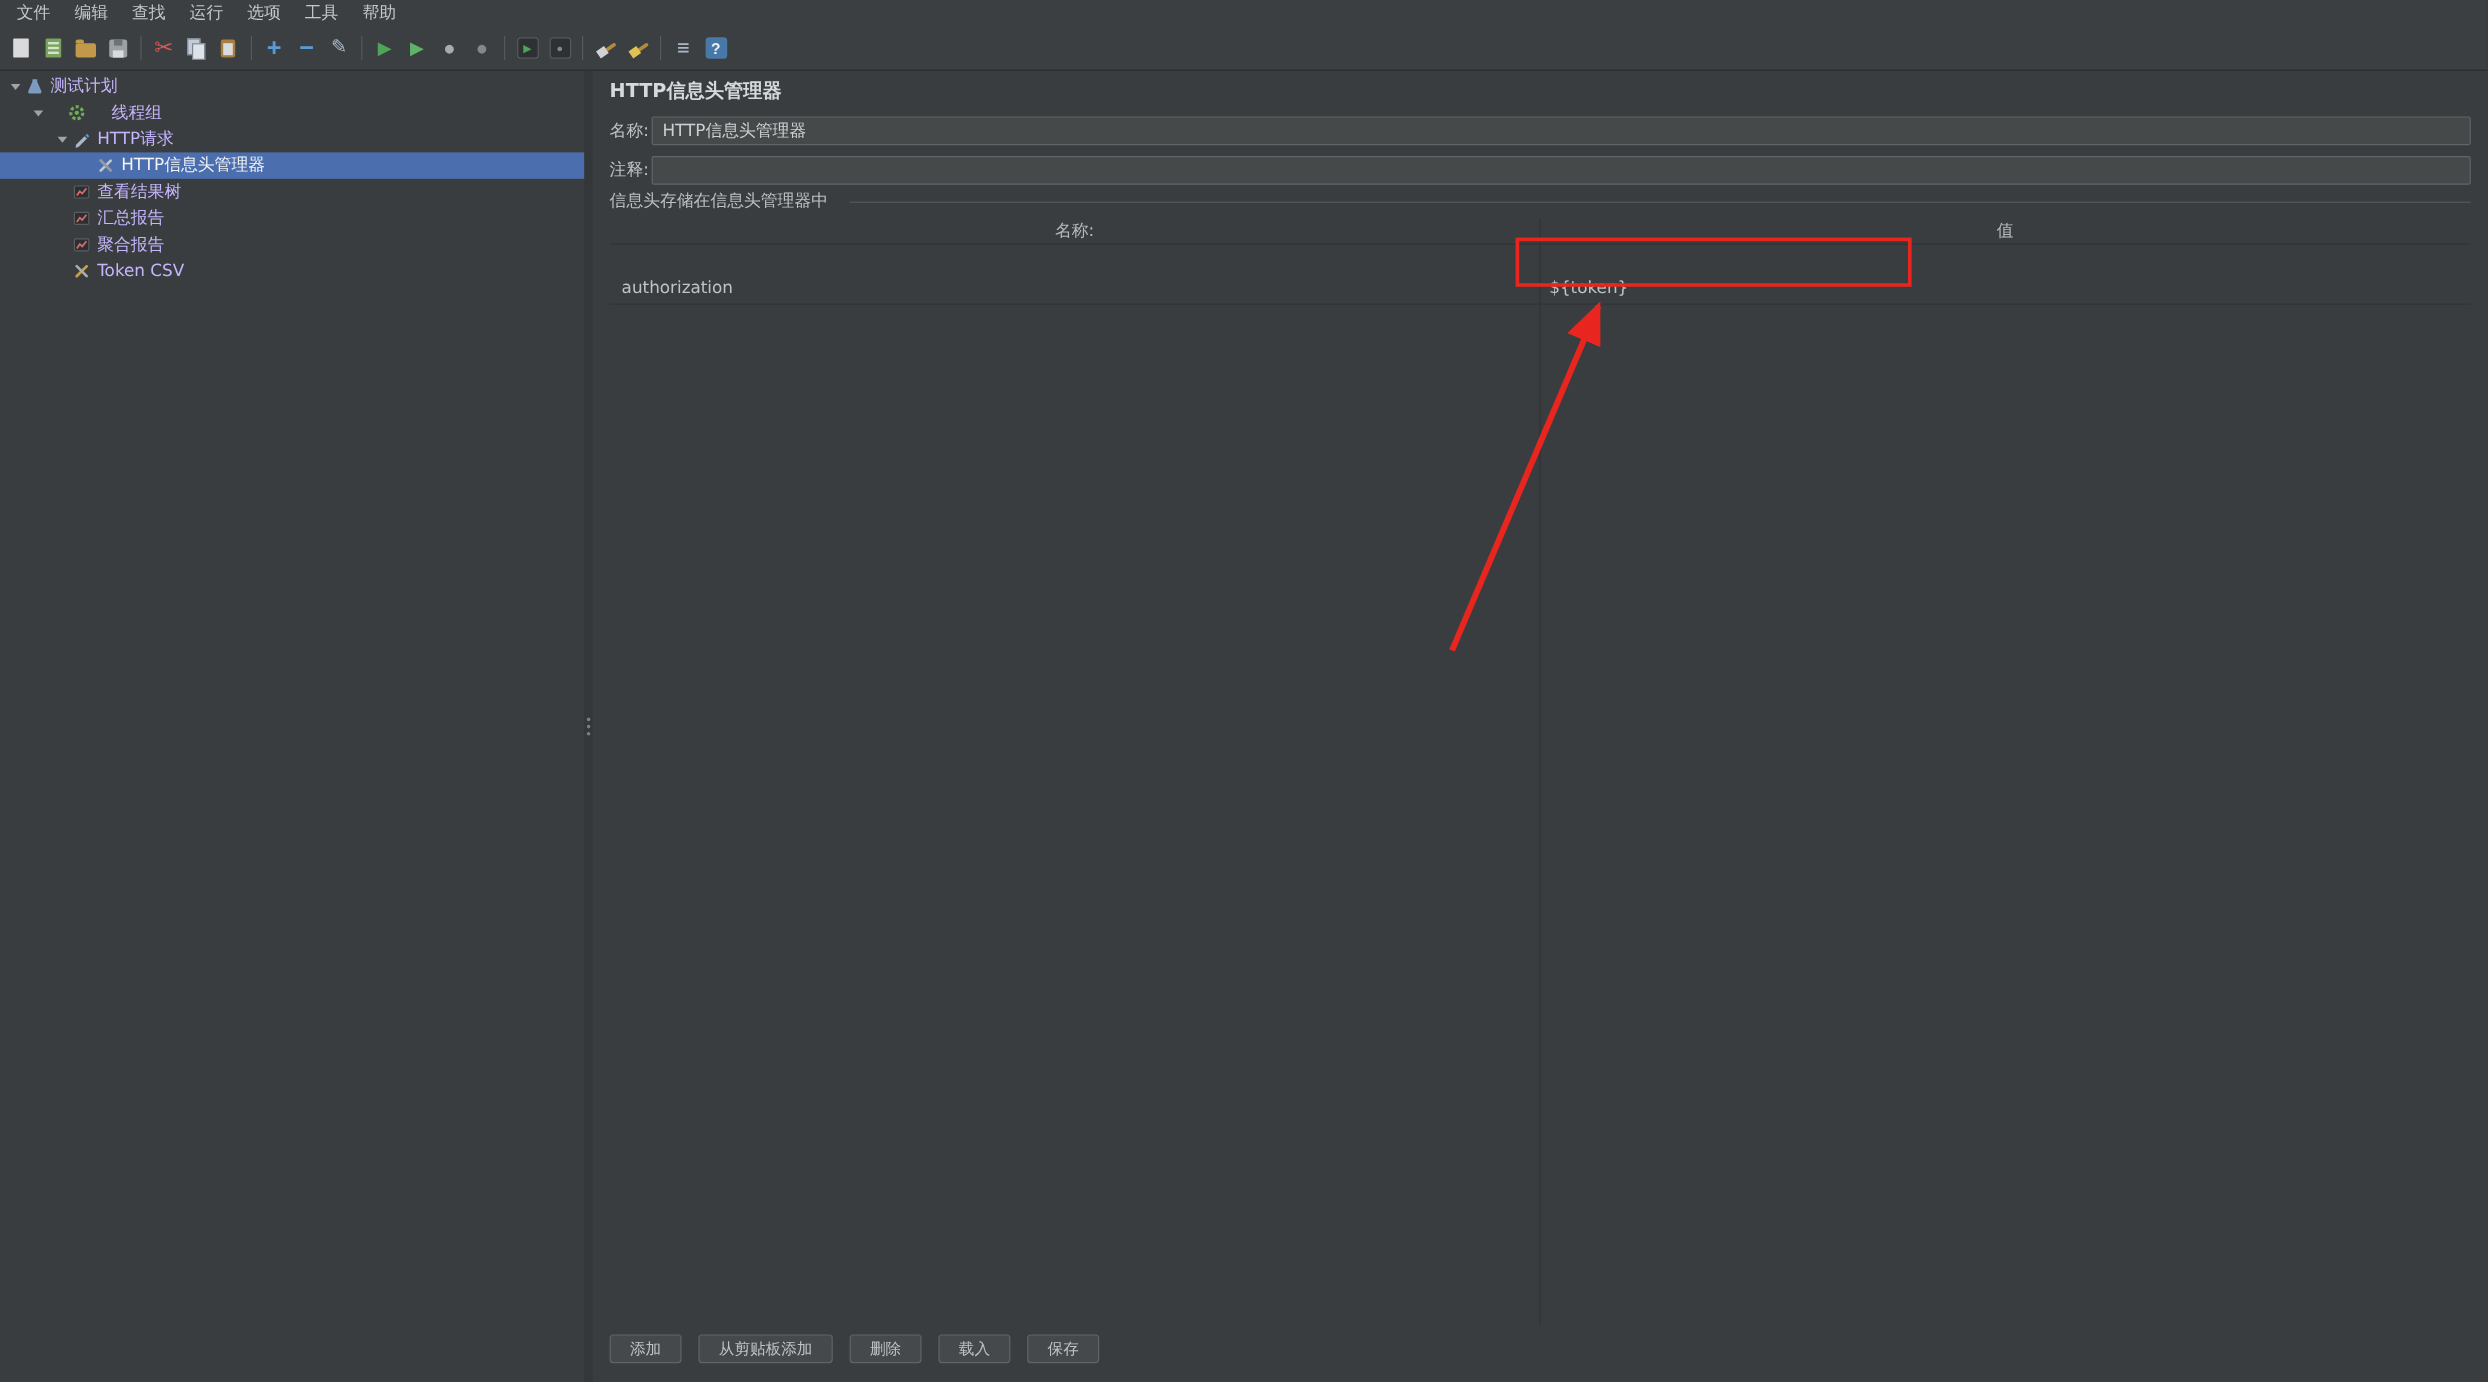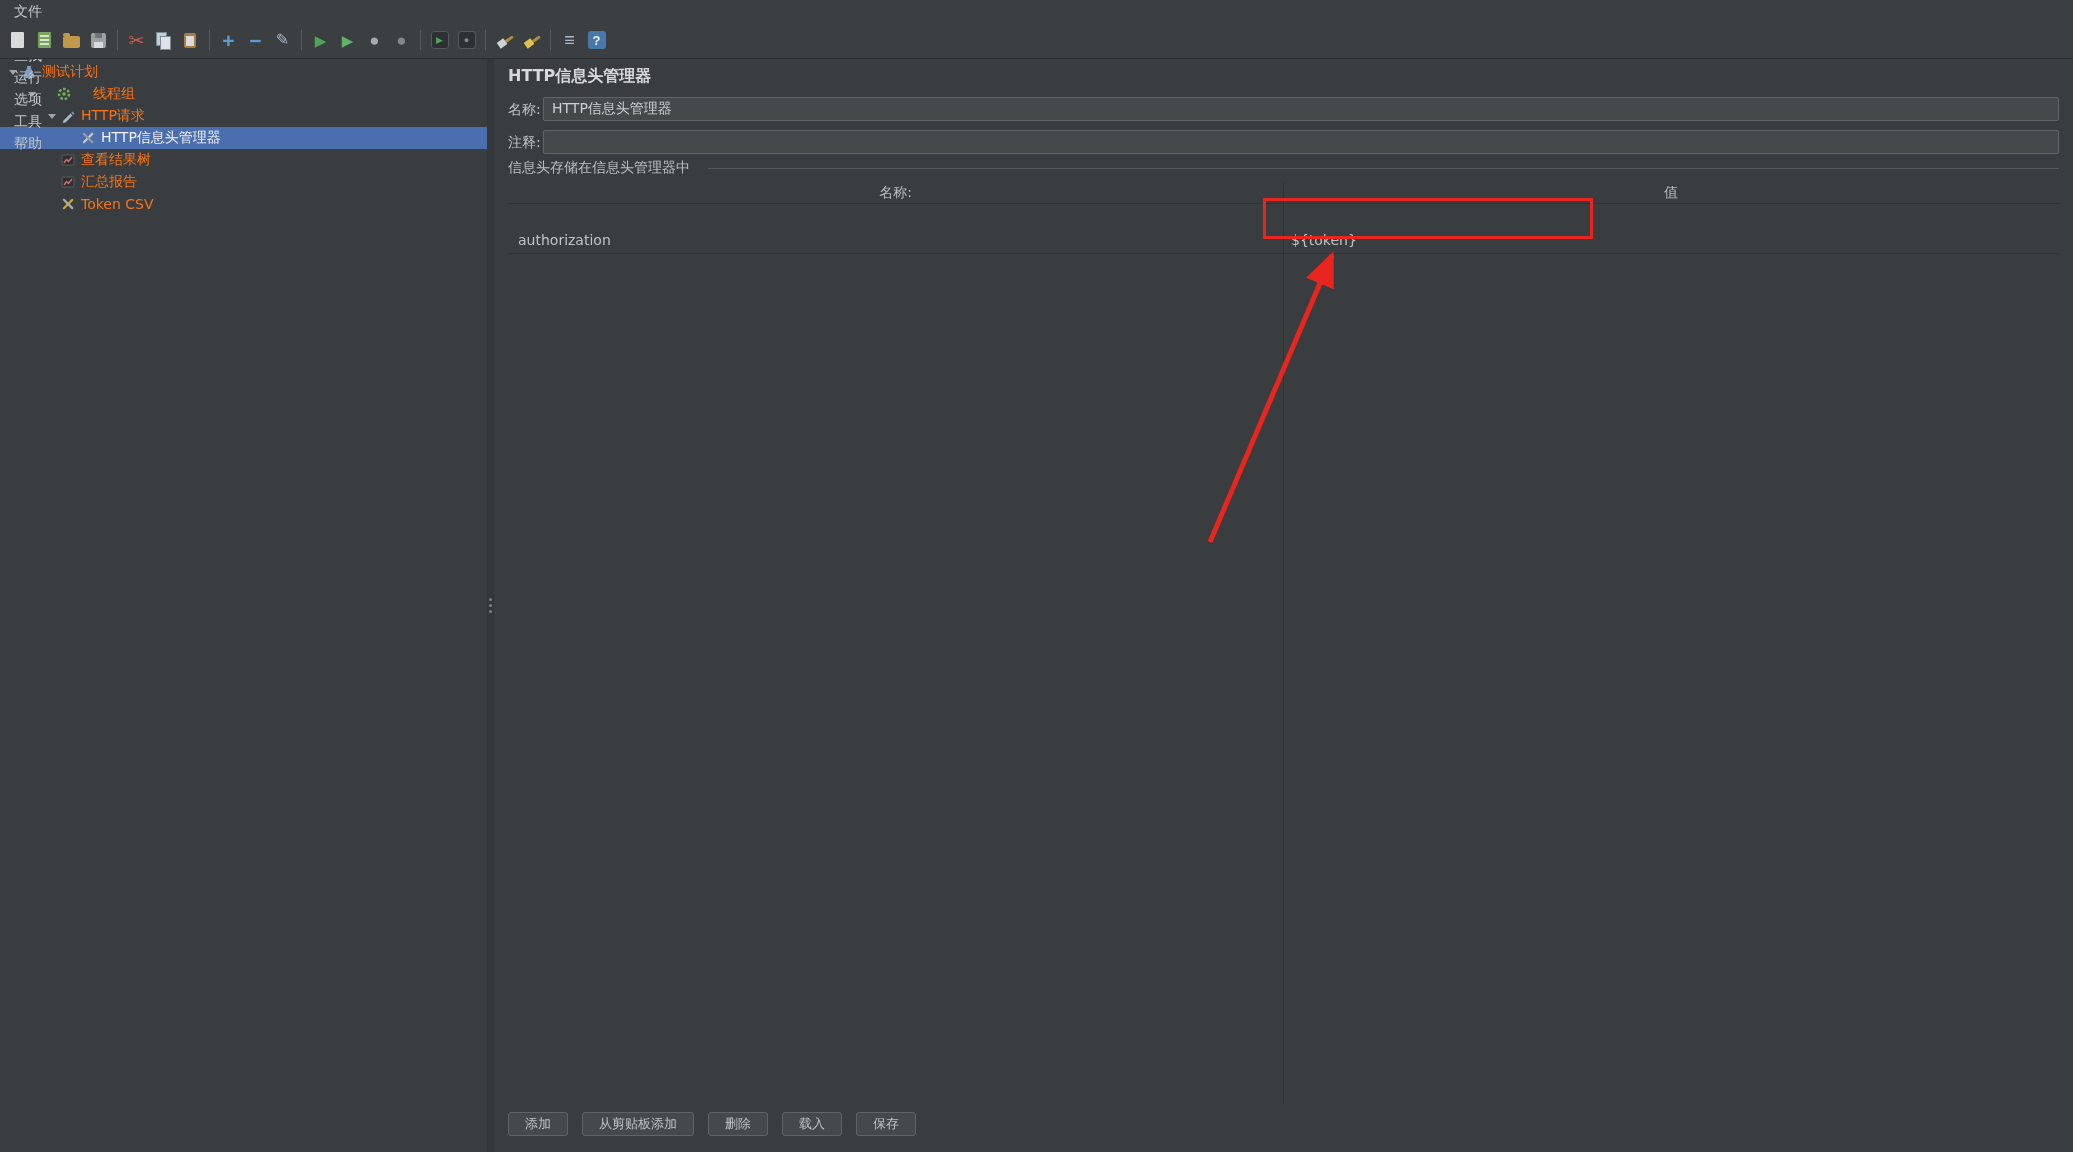--- a/index.html
+++ b/index.html
@@ -7,21 +7,21 @@
   body {
     position:relative; overflow:hidden;
     background:#3a3d3f;
     font-family:"DejaVu Sans","Liberation Sans",sans-serif;
     color:#c2c5c7; font-size:14px;
     -webkit-font-smoothing:antialiased;
   }
 
   
   .menubar { position:absolute; top:0; left:0; right:0; height:22px;
-    background:#3c3f41; display:flex; align-items:flex-start; padding-left:4px; z-index:10;flex-direction:column;}
+    background:#3c3f41; display:flex; align-items:center; padding-left:4px; z-index:10;}
   .menu-item { padding:0 10px; line-height:22px; font-size:14px; color:#c4c7c9; cursor:default; }
 
   
   .toolbar { position:absolute; top:22px; left:0; right:0; height:37px;
     background:#3c3f41; border-bottom:1px solid #2a2c2e;
     display:flex; align-items:center; padding-left:4px; z-index:10;}
   .tb { width:27px; height:28px; background:transparent; border:none; display:flex;
     align-items:center; justify-content:center; padding:0; cursor:default; }
   .tb-sep { width:1px; height:20px; background:#55595b; margin:0 5px; }
   .ic { display:flex; align-items:center; justify-content:center; line-height:1; }
@@ -77,21 +77,21 @@
 
   
   .tree-panel { position:absolute; left:0; top:59px; width:487px; bottom:0; background:#3a3d3f; padding-top:2px; }
   .tree-row { height:22px; display:flex; align-items:center; cursor:default; }
   .tree-row.selected { background:#4b6eaf; }
   .tree-row.selected .tlabel { color:#f0f2f4; }
   .twisty { width:16px; display:flex; align-items:center; justify-content:center; flex:0 0 16px; }
   .twisty.open::before { content:""; border-left:4px solid transparent; border-right:4px solid transparent;
     border-top:5px solid #9fa4a6; }
   .ticon { width:16px; height:16px; margin-right:5px; flex:0 0 16px; display:flex; align-items:center; justify-content:center; }
-  .tlabel { font-size:14px; color:#f97316; white-space:nowrap; }
+  .tlabel { font-size:14px; color:#c4b5fd; white-space:nowrap; }
   .lvl0 { padding-left:5px; }
   .lvl1 { padding-left:24px;gap:16px; }
   .lvl2 { padding-left:44px; }
   .lvl3 { padding-left:64px; }
 
   
   .splitter { position:absolute; left:487px; top:59px; width:7px; bottom:0; background:#343739;
     display:flex; flex-direction:column; align-items:center; justify-content:center; gap:3px; cursor:col-resize; }
   .splitter i { width:3px; height:3px; border-radius:50%; background:#7a7f82; }
 
@@ -285,20 +285,30 @@
     <span class="twisty"></span>
     <span class="ticon">
       <svg width="16" height="16" viewBox="0 0 16 16">
           <rect x="2" y="3" width="12" height="10" rx="1" fill="#2c2f31" stroke="#5a5e60"></rect>
           <path d="M4 11l2.5-3.5 2 1.8L12 5" stroke="#d66a6a" stroke-width="1.5" fill="none"></path>
         </svg>
     </span>
     <span class="tlabel">汇总报告</span>
   </div>
 
+  <div class="tree-row lvl2">
+    <span class="twisty"></span>
+    <span class="ticon">
+      <svg width="16" height="16" viewBox="0 0 16 16">
+          <rect x="2" y="3" width="12" height="10" rx="1" fill="#2c2f31" stroke="#5a5e60"></rect>
+          <path d="M4 11l2.5-3.5 2 1.8L12 5" stroke="#d66a6a" stroke-width="1.5" fill="none"></path>
+        </svg>
+    </span>
+    <span class="tlabel">聚合报告</span>
+  </div>
 
   <div class="tree-row lvl2">
     <span class="twisty"></span>
     <span class="ticon">
       <svg width="16" height="16" viewBox="0 0 16 16">
           <rect x="7" y="1" width="2.2" height="14" rx="1.1" fill="#c9a23f" transform="rotate(45 8 8)"></rect>
           <rect x="7" y="1" width="2.2" height="14" rx="1.1" fill="#a9adb0" transform="rotate(-45 8 8)"></rect>
         </svg>
     </span>
     <span class="tlabel">Token CSV</span>

